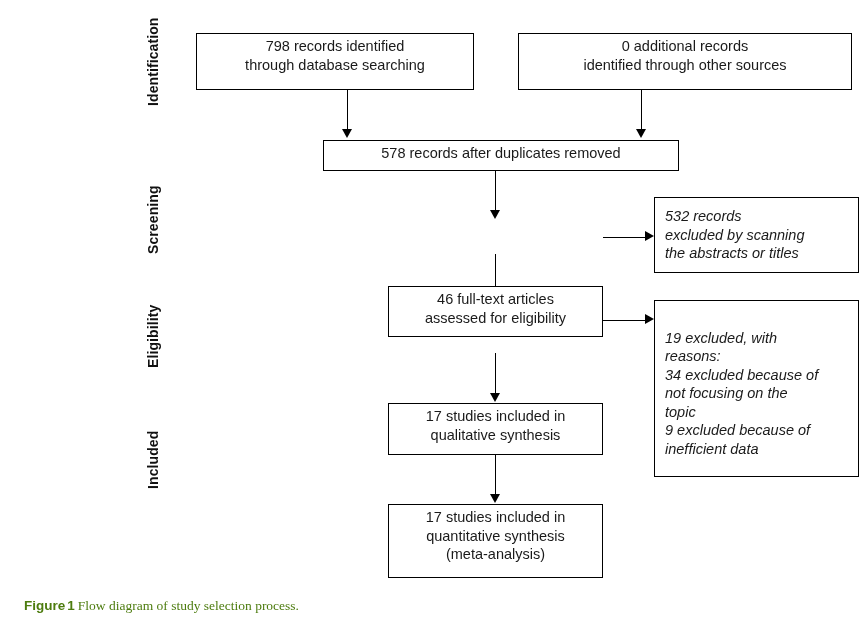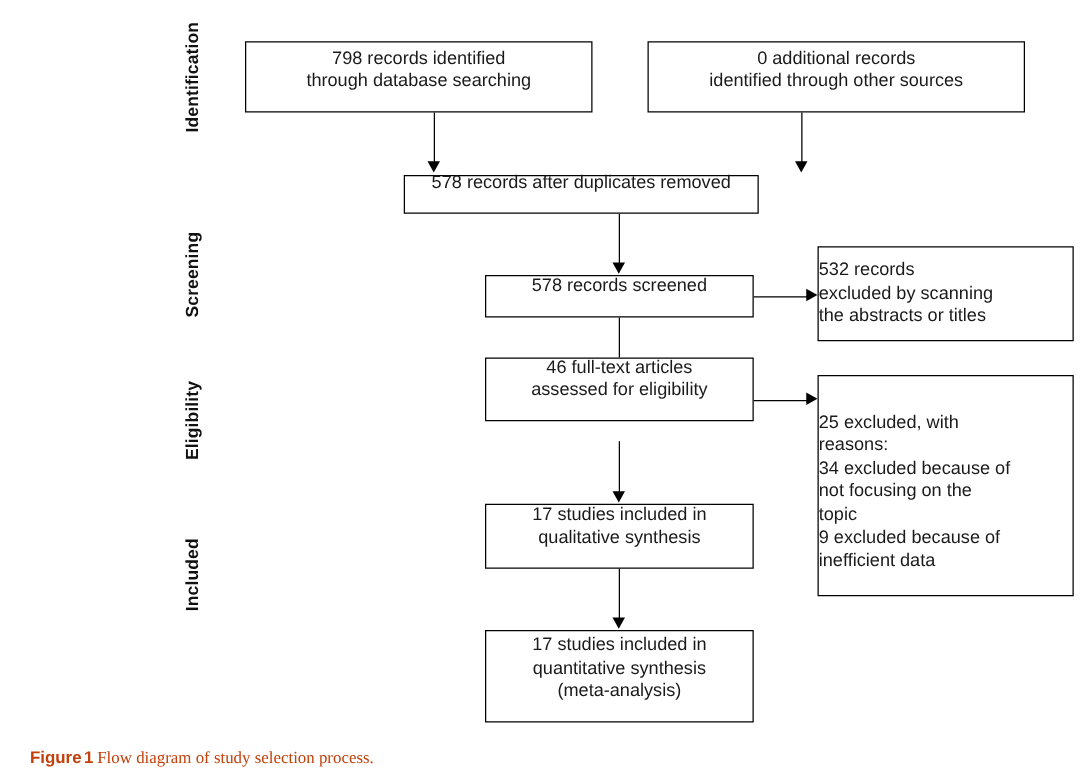--- a/index.html
+++ b/index.html
@@ -34,35 +34,36 @@
     text-align: center;
     line-height: 1;
   }
 
   
   .box {
     position: absolute;
     border: 1.6px solid #000000;
     background: #ffffff;
     display: flex;
-    align-items: flex-end;
+    align-items: flex-start;
     justify-content: center;
-    padding: 14px 6px;
+    padding: 3px 6px;
   }
   .box .box-text {
     font-size: 14.5px;
     line-height: 1.28;
     color: #1a1a1a;
     text-align: center;
     white-space: pre-line;
   }
   .box.left-align {
     justify-content: flex-start;
     align-items: flex-start;
-    padding: 9px 0;
+    padding: 9px 10px;
+    font-style: italic;
   }
   .box.left-align .box-text {
     text-align: left;
   }
   .box.left-align .para {
     margin: 0 0 9px 0;
     white-space: pre-line;
   }
   .box.left-align .para:last-child { margin-bottom: 0; }
 
@@ -94,21 +95,21 @@
     border-left: 9px solid #000000;
   }
 
   
   .caption {
     position: absolute;
     left: 12px;
     top: 598px;
     font-family: "Liberation Serif", serif;
     font-size: 13.5px;
-    color: #c2410c;
+    color: #4d7c0f;
     white-space: nowrap;
     padding-left: 12px;
   }
   .caption .cap-strong {
     font-family: "Liberation Sans", sans-serif;
     font-weight: bold;
     font-size: 13.5px;
   }
   .caption .cap-num {
     font-family: "Liberation Sans", sans-serif;
@@ -131,62 +132,59 @@
 
   <div class="stage-label" style="left:146px; top:296px; height:80px; width:20px;">Eligibility</div>
 
   <div class="stage-label" style="left:146px; top:422px; height:76px; width:20px;">Included</div>
 
   <div class="box" style="left:196px; top:33px; width:278px; height:57px;">
     <span class="box-text">798 records identified
 through database searching</span>
   </div>
 
-  <div class="box" style="left:518px; top:33px; width:302px; height:57px;">
+  <div class="box" style="left:518px; top:33px; width:334px; height:57px;">
     <span class="box-text">0 additional records
 identified through other sources</span>
   </div>
 
   <div class="vline" style="left:347px; top:90px; height:40px;"></div>
   <div class="arrow-down" style="left:342px; top:129px;"></div>
 
   <div class="vline" style="left:641px; top:90px; height:40px;"></div>
   <div class="arrow-down" style="left:636px; top:129px;"></div>
 
-  <div class="box" style="left:323px; top:140px; width:284px; height:31px;">
+  <div class="box" style="left:323px; top:140px; width:356px; height:31px;">
     <span class="box-text">578 records after duplicates removed</span>
   </div>
 
   <div class="vline" style="left:495px; top:171px; height:40px;"></div>
   <div class="arrow-down" style="left:490px; top:210px;"></div>
 
-  <div class="box" style="left:388px; top:220px; width:215px; height:34px;">
-    <span class="box-text">578 records screened</span>
-  </div>
 
   <div class="box left-align" style="left:654px; top:197px; width:205px; height:76px;">
     <span class="box-text">532 records
 excluded by scanning
 the abstracts or titles</span>
   </div>
 
   <div class="hline" style="left:603px; top:237px; width:43px;"></div>
   <div class="arrow-right" style="left:645px; top:231px;"></div>
 
   <div class="vline" style="left:495px; top:254px; height:39px;"></div>
   <div class="arrow-down" style="left:490px; top:292px;"></div>
 
   <div class="box" style="left:388px; top:286px; width:215px; height:51px;">
     <span class="box-text">46 full-text articles
 assessed for eligibility</span>
   </div>
 
   <div class="box left-align" style="left:654px; top:300px; width:205px; height:177px;">
     <span class="box-text">
-      <span class="para">25 excluded, with
+      <span class="para">19 excluded, with
 reasons:</span>
       <span class="para">34 excluded because of
 not focusing on the
 topic</span>
       <span class="para">9 excluded because of
 inefficient data</span>
     </span>
   </div>
 
   <div class="hline" style="left:603px; top:320px; width:43px;"></div>

